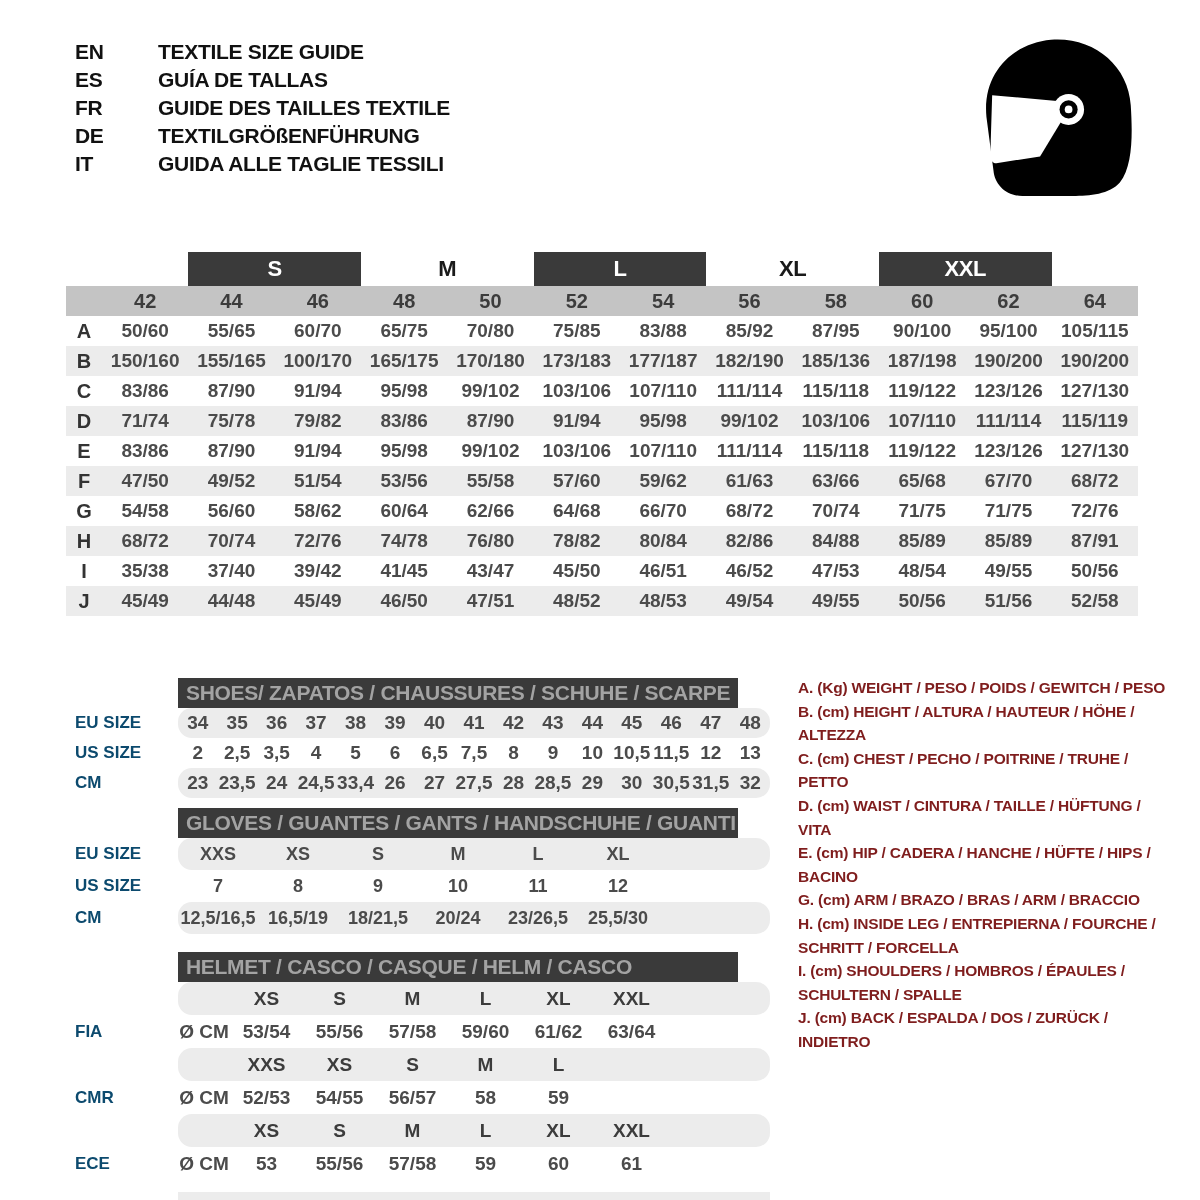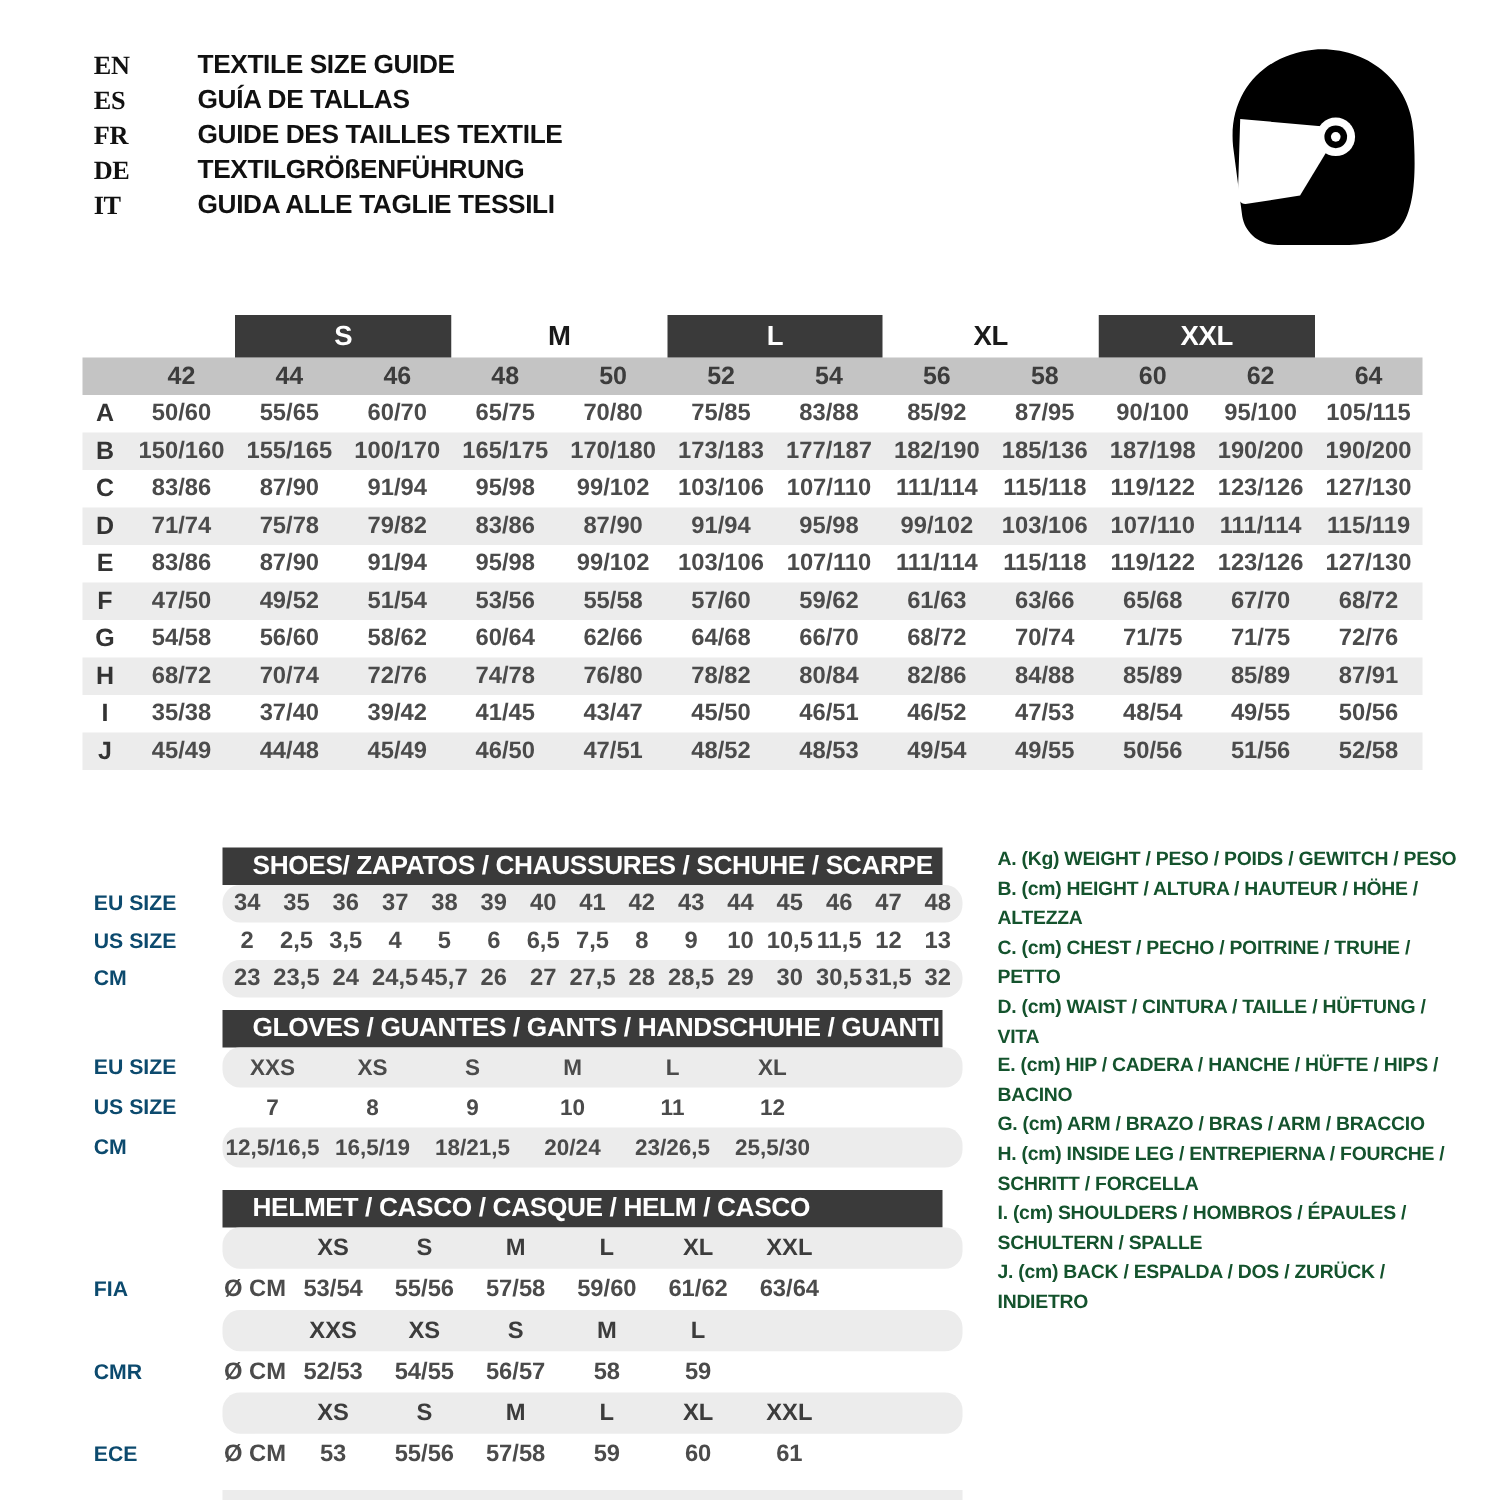--- a/index.html
+++ b/index.html
@@ -2,58 +2,58 @@
 <html><head>
 <meta charset="utf-8">
 <style>
   html,body{margin:0;padding:0;background:#fff;}
   .page{position:relative;width:1200px;height:1200px;background:#fff;overflow:hidden;
         font-family:"Liberation Sans","DejaVu Sans",sans-serif;font-weight:bold;color:#111;}
 
   
   .lang-list{position:absolute;left:75px;top:38px;}
   .lang-row{display:flex;height:28px;align-items:center;font-size:21px;letter-spacing:-0.3px;}
-  .lang-code{width:45px;flex:0 0 45px;font-family:Liberation Serif, serif;}
+  .lang-code{width:45px;flex:0 0 45px;}
   .lang-title{white-space:nowrap;margin-left:38px;}
 
   
   .helmet-logo{position:absolute;left:972px;top:33px;width:168px;height:168px;}
 
   
   .main-table{position:absolute;left:66px;top:252px;width:1072px;}
   .group-row{position:relative;height:34px;}
   .group-cell{position:absolute;top:0;height:34px;display:flex;align-items:center;justify-content:center;
               font-size:22px;color:#1a1a1a;letter-spacing:-0.3px;}
   .group-cell.boxed{background:#3a3a3a;color:#fff;}
   .sizes-row{display:grid;grid-template-columns:36px repeat(12,1fr);height:30px;background:#c4c4c4;
              align-items:center;text-align:center;font-size:20px;color:#3c3c3c;}
   .data-row{display:grid;grid-template-columns:36px repeat(12,1fr);height:30px;
             align-items:center;text-align:center;font-size:19px;color:#4b4b4b;white-space:nowrap;}
   .data-row.stripe{background:#ececec;}
   .row-label-cell{color:#333;font-size:20px;}
 
   
   .subtable{position:absolute;left:75px;width:695px;}
-  .sub-header{margin-left:103px;width:552px;height:30px;background:#3a3a3a;color:#ffffff;display:flex;
-              align-items:center;padding-left:24px;font-size:21px;letter-spacing:-0.3px;white-space:nowrap;}
+  .sub-header{margin-left:103px;width:552px;height:30px;background:#3a3a3a;color:#a3a3a3;display:flex;
+              align-items:center;padding-left:8px;font-size:21px;letter-spacing:-0.3px;white-space:nowrap;}
   .sub-row{display:flex;height:30px;}
   #gloves .sub-row{height:32px;}
   #helmet .sub-row{height:33px;}
   .sub-label{width:103px;flex:0 0 103px;display:flex;align-items:center;font-size:17px;color:#0c4a6e;}
   .sub-cells{width:592px;flex:0 0 592px;display:grid;align-items:center;text-align:center;
              font-size:19px;color:#4b4b4b;white-space:nowrap;border-radius:14px;}
   .sub-row.gray .sub-cells{background:#ececec;}
   .sub-cells.shoes{grid-template-columns:repeat(15,1fr);}
   .sub-cells.gloves{grid-template-columns:repeat(6,80px) 1fr;font-size:18px;}
   .sub-cells.helmet{grid-template-columns:52px repeat(6,73px) 1fr;}
   .sub-cells .hdr{color:#3c3c3c;font-size:19px;}
 
   
   .legend{position:absolute;left:798px;top:676px;width:372px;font-size:15.5px;line-height:23.6px;
-          letter-spacing:-0.2px;color:#14532d;}
+          letter-spacing:-0.2px;color:#7f1d1d;}
 
   .bottom-strip{position:absolute;left:178px;top:1192px;width:592px;height:8px;background:#ececec;}
 </style>
 </head>
 <body>
 
 <div class="page">
 
   <div class="lang-list" id="langs">
       <div class="lang-row">
@@ -305,21 +305,21 @@
           <div>13</div>
         </div>
       </div>
       <div class="sub-row gray">
         <div class="sub-label">CM</div>
         <div class="sub-cells shoes">
           <div>23</div>
           <div>23,5</div>
           <div>24</div>
           <div>24,5</div>
-          <div>45,7</div>
+          <div>33,4</div>
           <div>26</div>
           <div>27</div>
           <div>27,5</div>
           <div>28</div>
           <div>28,5</div>
           <div>29</div>
           <div>30</div>
           <div>30,5</div>
           <div>31,5</div>
           <div>32</div>

